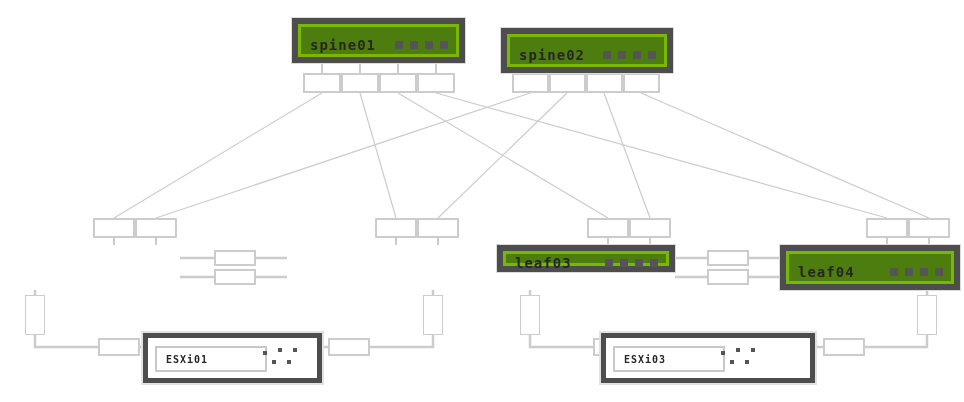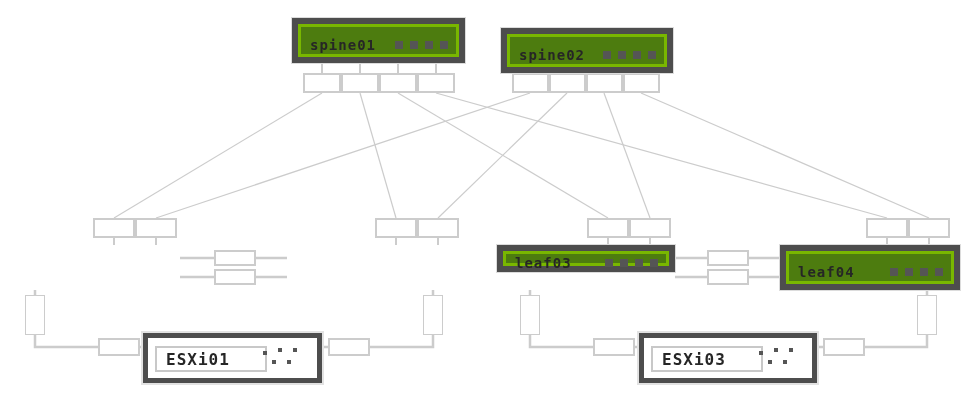--- a/index.html
+++ b/index.html
@@ -37,21 +37,21 @@
   .host {
     position:absolute; box-sizing:border-box; z-index:2;
     border:5px solid #4d4d4d; background:#ffffff;
     box-shadow:0 0 0 2px #e2e2e2;
   }
   .host-label {
     position:absolute; left:7px; top:8px; width:112px; height:26px;
     box-sizing:border-box; border:2px solid #c8c8c8; background:#ffffff;
     display:flex; align-items:center; padding-left:9px;
   }
-  .host-label .node-label { font-size:16px; }
+  .host-label .node-label { font-size:10px; }
   .dot { position:absolute; width:4px; height:4px; background:#555555; }
 </style>
 </head>
 <body>
 
 <div id="canvas">
 
   <svg class="wires" width="964" height="402" viewBox="0 0 964 402">
     <g stroke="#cccccc" fill="none">
 
@@ -175,21 +175,21 @@
       <span class="node-label">ESXi01</span>
     </div>
     <span>
       <i class="dot" style="left:115px;top:13px"></i>
       <i class="dot" style="left:130px;top:10px"></i>
       <i class="dot" style="left:145px;top:10px"></i>
       <i class="dot" style="left:124px;top:22px"></i>
       <i class="dot" style="left:139px;top:22px"></i>
     </span>
   </div>
-  <div class="host" style="left:639px;top:333px;width:178px;height:50px">
+  <div class="host" style="left:601px;top:333px;width:214px;height:50px">
     <div class="host-label">
       <span class="node-label">ESXi03</span>
     </div>
     <span>
       <i class="dot" style="left:115px;top:13px"></i>
       <i class="dot" style="left:130px;top:10px"></i>
       <i class="dot" style="left:145px;top:10px"></i>
       <i class="dot" style="left:124px;top:22px"></i>
       <i class="dot" style="left:139px;top:22px"></i>
     </span>

